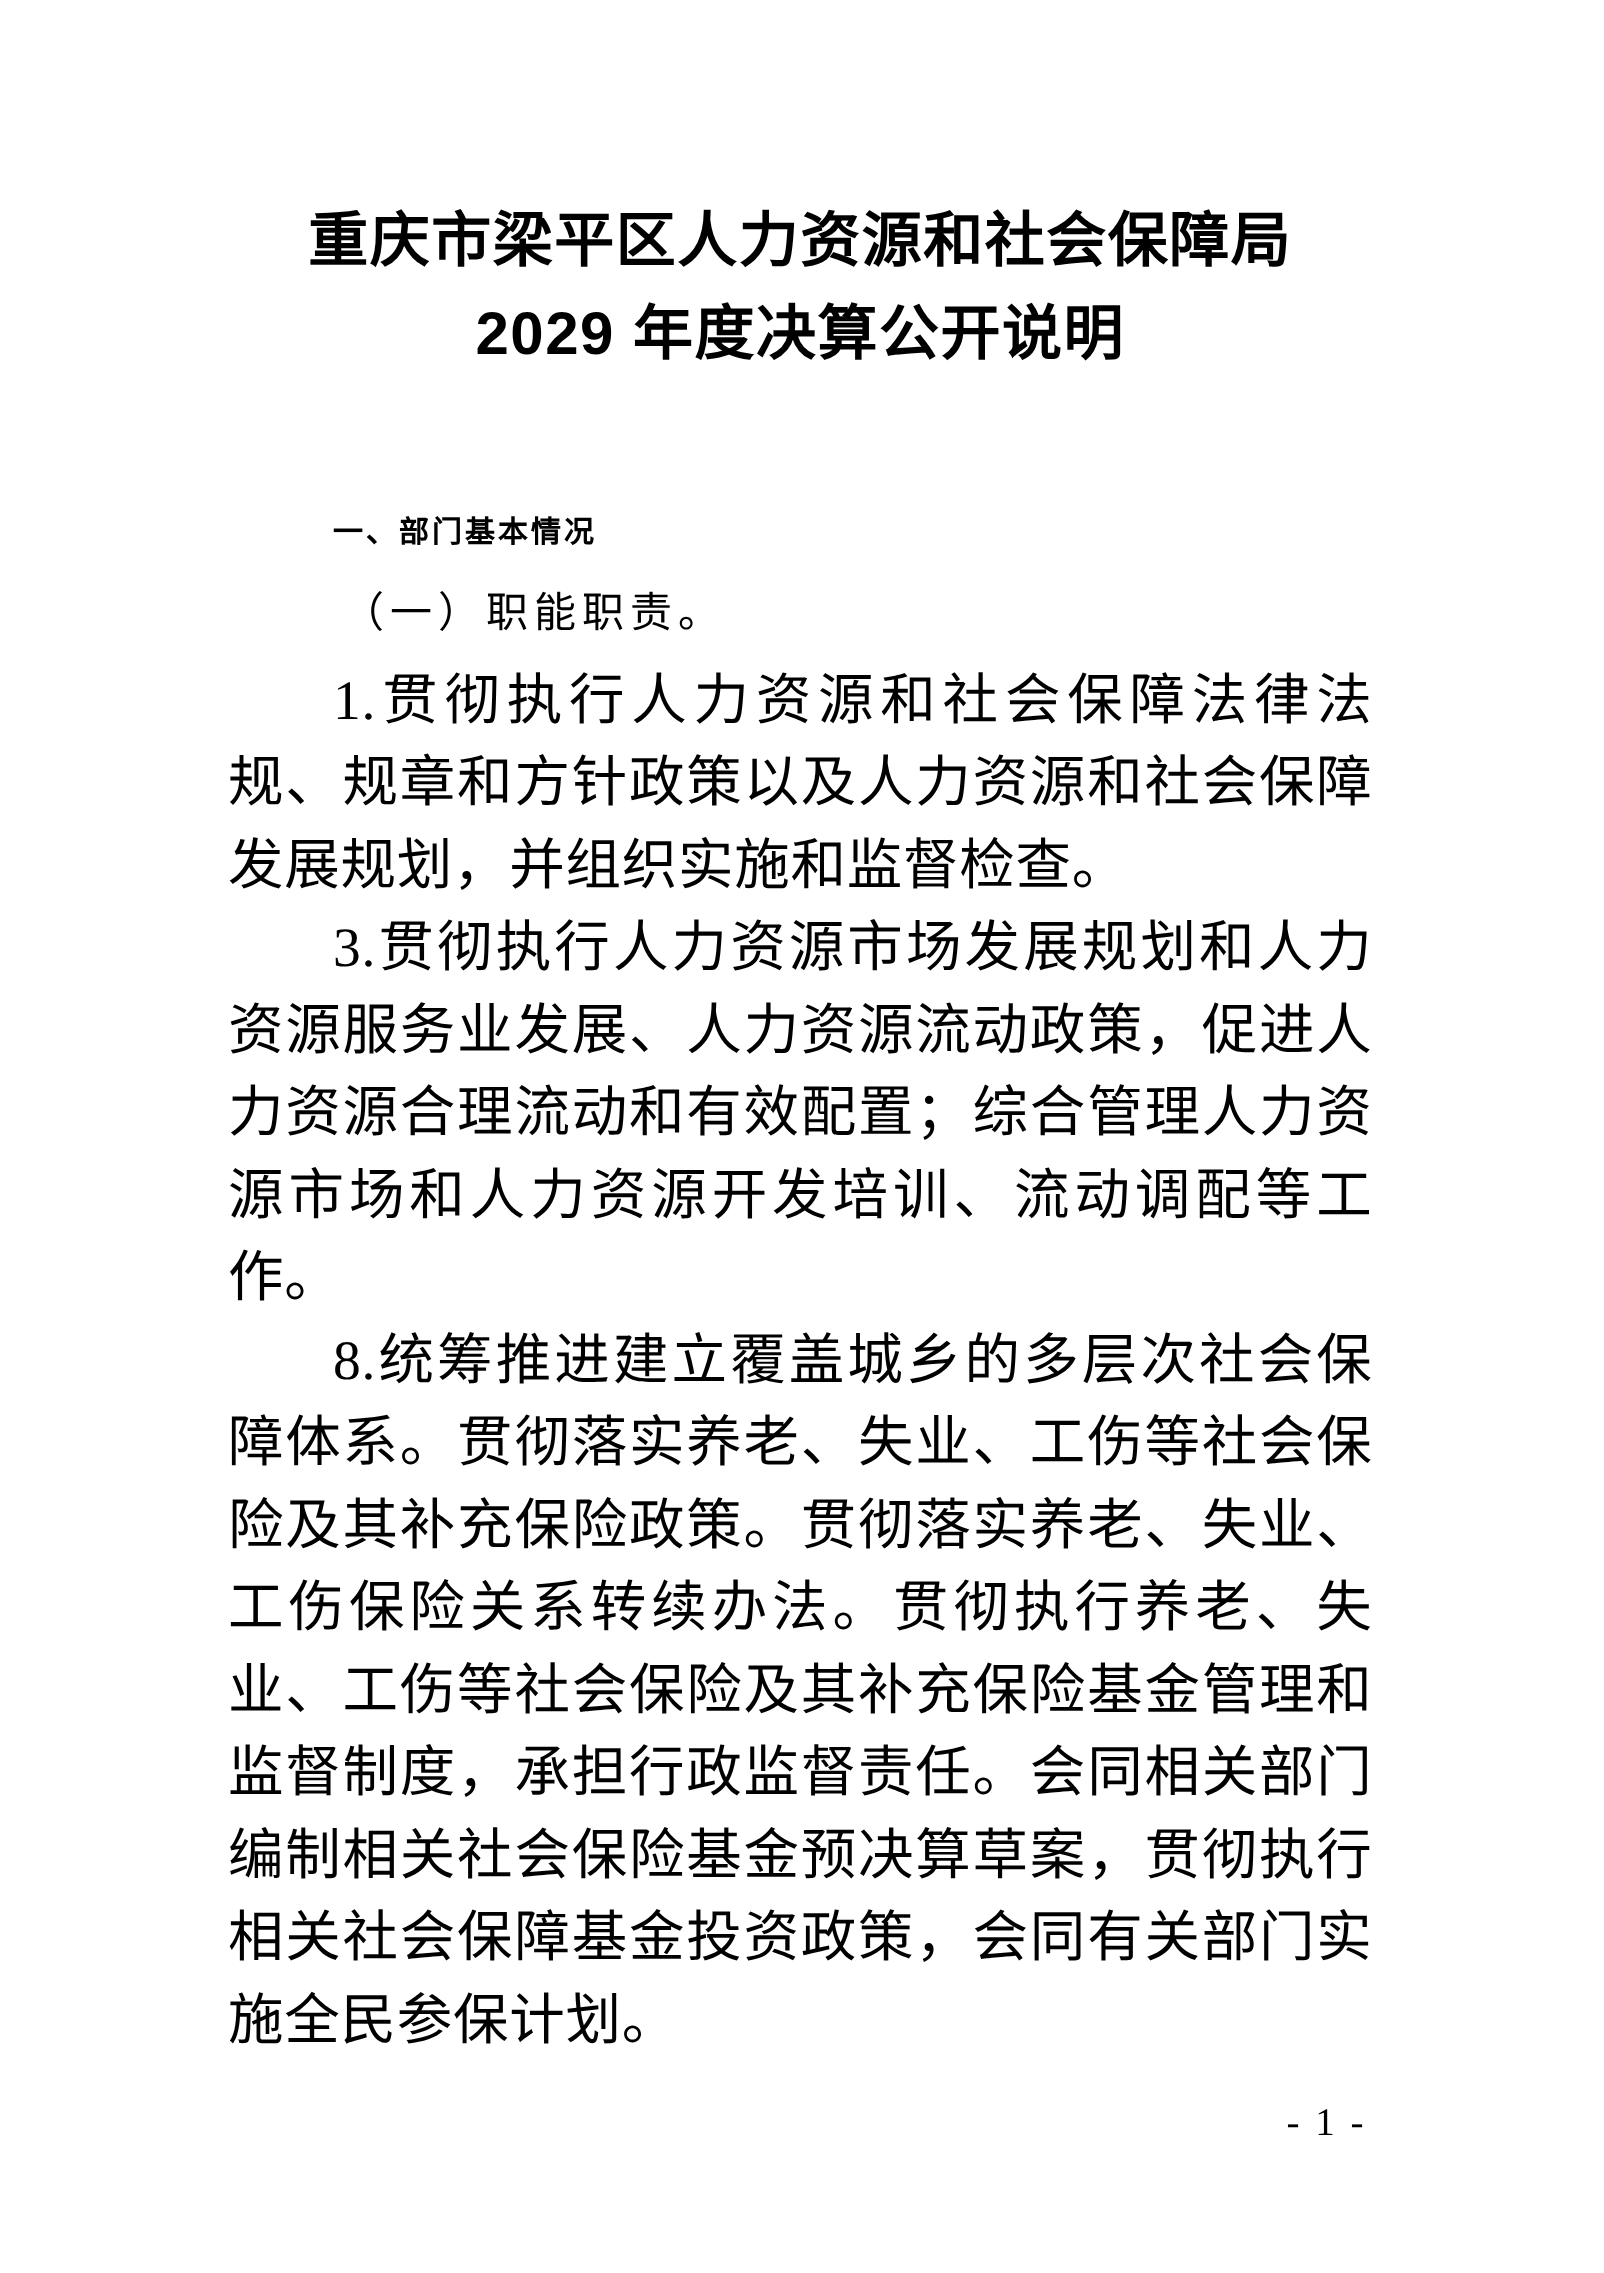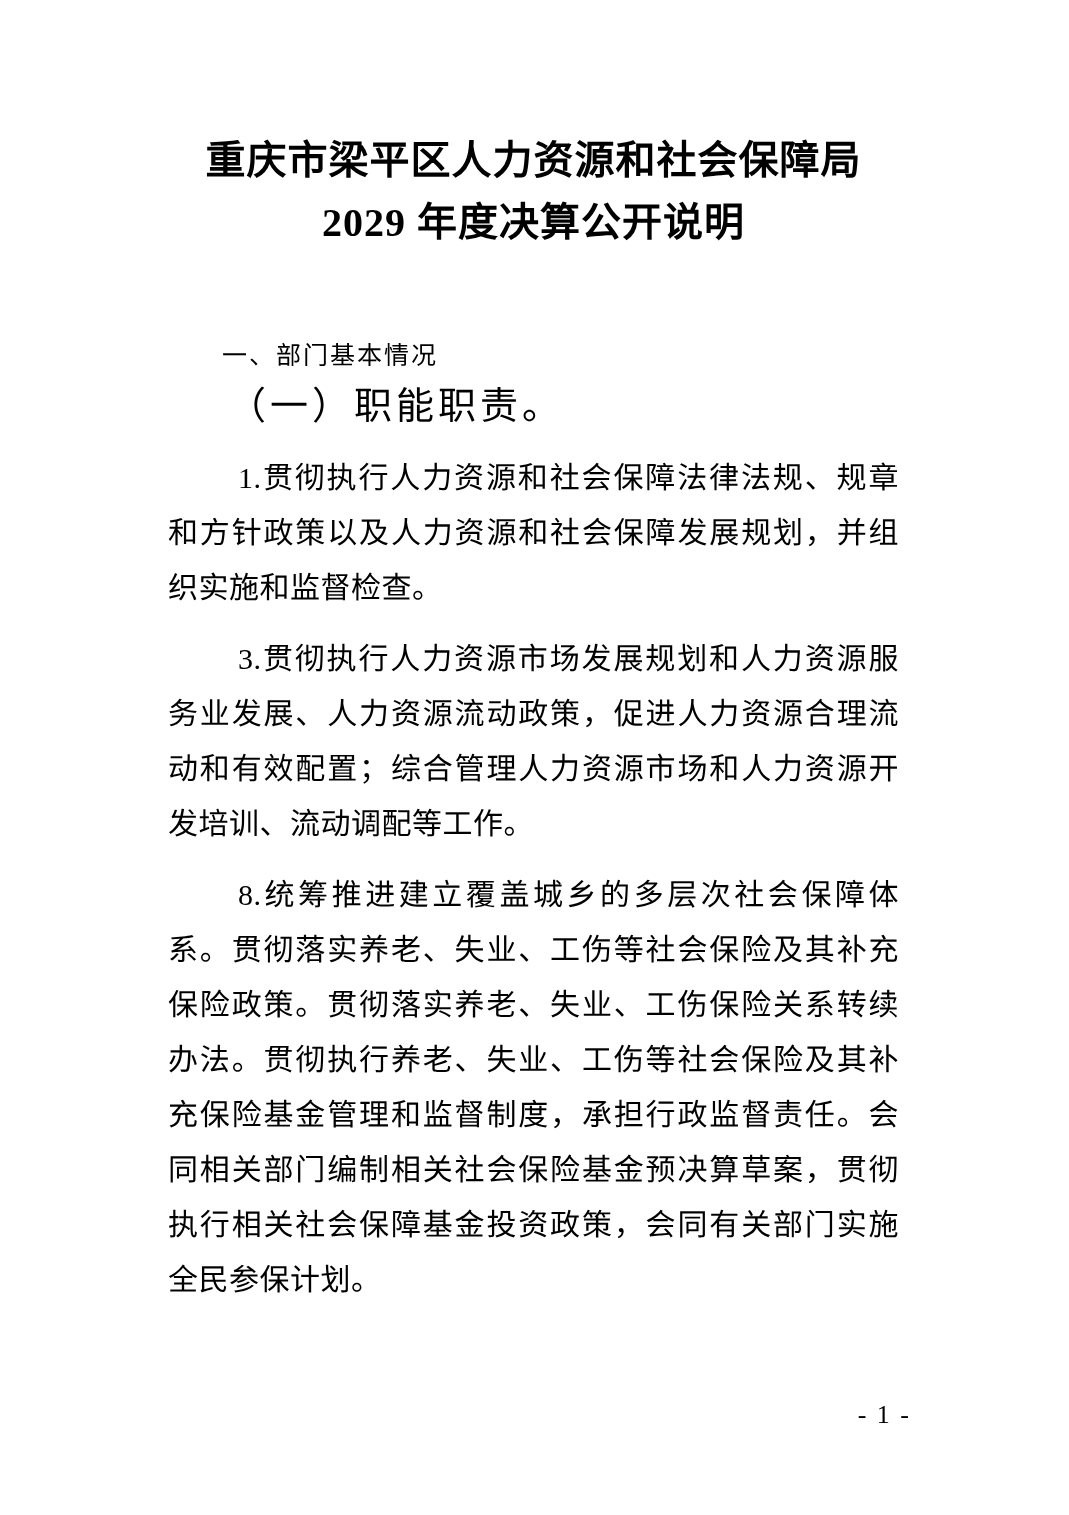--- a/index.html
+++ b/index.html
@@ -22,51 +22,51 @@
     box-sizing: border-box;
     background: #ffffff;
   }
   .doc-title {
     margin: 0;
     padding-top: 130px;
     text-align: center;
     font-size: 40px;
     line-height: 62px;
     font-weight: bold;
-    font-family: Liberation Serif, serif;
+    font-family: Liberation Sans, sans-serif;
     letter-spacing: 1px;
   }
   .doc-title .title-line {
     display: block;
     white-space: nowrap;
   }
   .section-heading {
     margin: 76px 0 0 0;
-    font-size: 25px;
+    font-size: 20px;
     line-height: 50px;
-    font-weight: normal;
+    font-weight: bold;
     font-family: "Liberation Sans", "DejaVu Sans", sans-serif;
     text-indent: 70px;
     letter-spacing: 2px;
   }
   .sub-heading {
     margin: 4px 0 0 0;
-    font-size: 38px;
+    font-size: 28px;
     line-height: 50px;
     font-weight: normal;
-    font-family: Liberation Mono, monospace;
+    font-family: Liberation Sans, sans-serif;
     text-indent: 76px;
     letter-spacing: 4px;
   }
   .body-text {
     margin-top: 6px;
   }
   .body-para {
-    margin: 16px;
-    font-size: 30px;
+    margin: 0;
+    font-size: 37px;
     line-height: 55px;
     font-family: "Liberation Serif", "DejaVu Serif", serif;
     text-indent: 70px;
     text-align: justify;
     text-justify: inter-ideograph;
     letter-spacing: 0.5px;
   }
   .page-number {
     position: absolute;
     top: 1398px;

